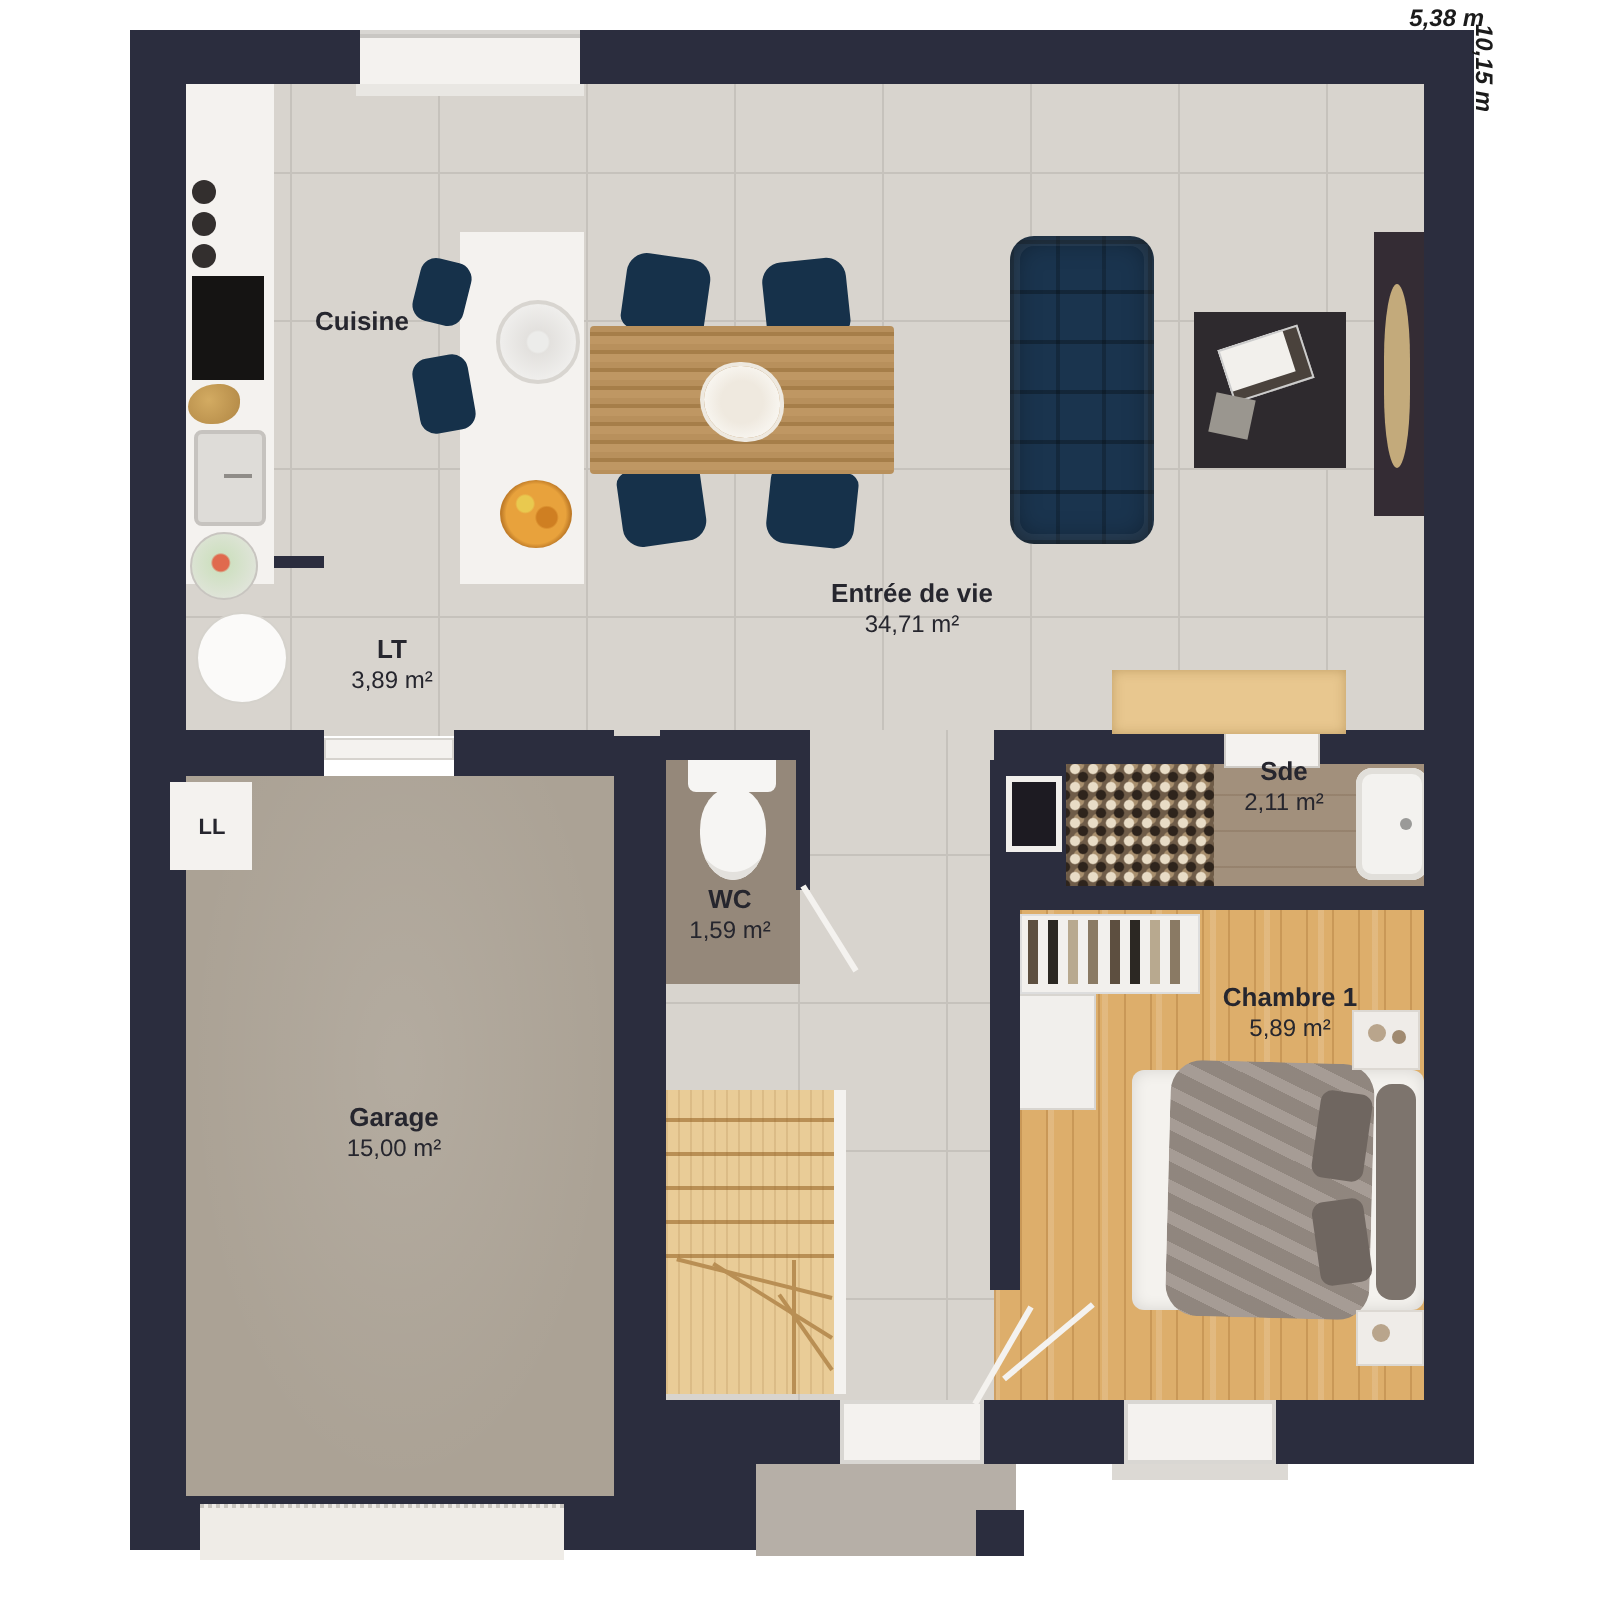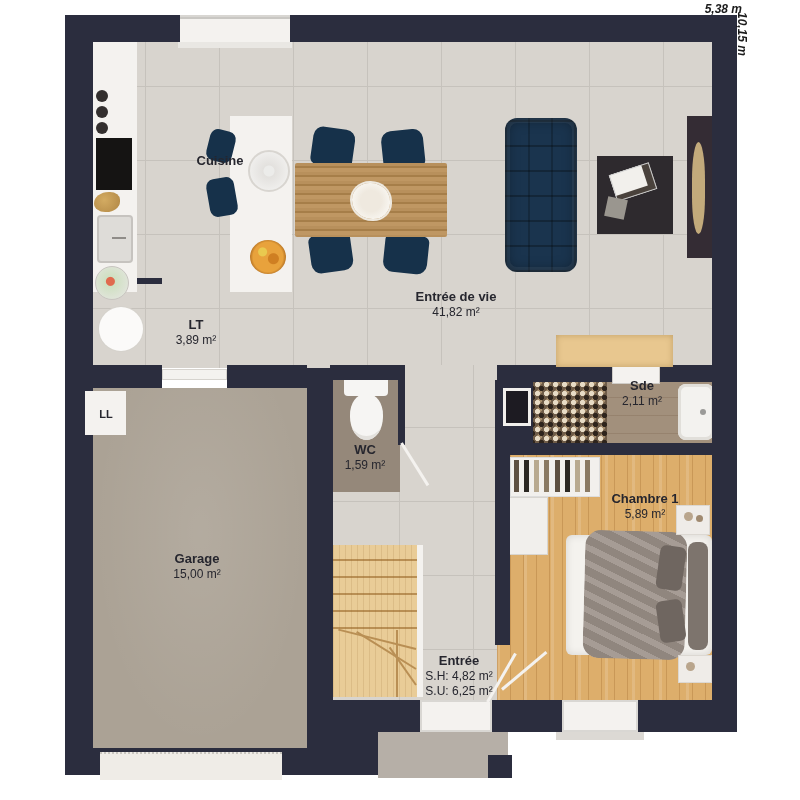--- a/index.html
+++ b/index.html
@@ -152,26 +152,26 @@
   <div class="stairwood z2" style="left:333px;top:545px;width:84px;height:152px;"></div>
   <div class="abs z2" style="left:333px;top:630px;width:84px;height:67px;background:var(--stair_wood,#e9cc97);background-image:repeating-linear-gradient(90deg,rgba(140,95,40,.15) 0 1px,transparent 1px 6px);"></div>
   <div class="abs z2" style="left:336px;top:648px;width:80px;height:2px;background:#b98f54;transform:rotate(14deg);transform-origin:right center;"></div>
   <div class="abs z2" style="left:346px;top:668px;width:70px;height:2px;background:#b98f54;transform:rotate(32deg);transform-origin:right center;"></div>
   <div class="abs z2" style="left:370px;top:684px;width:46px;height:2px;background:#b98f54;transform:rotate(55deg);transform-origin:right center;"></div>
   <div class="abs z2" style="left:396px;top:630px;width:2px;height:67px;background:#b98f54;"></div>
   <div class="line z2" style="left:417px;top:545px;width:6px;height:152px;"></div>
 
   <div class="wall z5" style="left:488px;top:755px;width:24px;height:23px;"></div>
 
-  <div class="label" style="left:181px;top:153px;margin-left:39px;">
+  <div class="label" style="left:181px;top:153px;">
     <div class="nm">Cuisine</div>
   </div>
   <div class="label" style="left:456px;top:289px;">
     <div class="nm">Entrée de vie</div>
-    <div class="ar">41,82 m²</div>
+    <div class="ar">34,71 m²</div>
   </div>
   <div class="label" style="left:196px;top:317px;text-align:center;">
     <div class="nm">LT</div>
     <div class="ar">3,89 m²</div>
   </div>
   <div class="label" style="left:365px;top:442px;">
     <div class="nm">WC</div>
     <div class="ar">1,59 m²</div>
   </div>
   <div class="label" style="left:642px;top:378px;">
@@ -179,22 +179,17 @@
     <div class="ar">2,11 m²</div>
   </div>
   <div class="label" style="left:645px;top:491px;">
     <div class="nm">Chambre 1</div>
     <div class="ar">5,89 m²</div>
   </div>
   <div class="label" style="left:197px;top:551px;">
     <div class="nm">Garage</div>
     <div class="ar">15,00 m²</div>
   </div>
-  <div class="label" style="left:459px;top:653px;">
-    <div class="nm">Entrée</div>
-    <div class="ar">S.H: 4,82 m²</div>
-    <div class="ar">S.U: 6,25 m²</div>
-  </div>
 
   <div class="dim" style="left:650px;top:2px;width:92px;text-align:right;">5,38 m</div>
   <div class="dim" style="left:749px;top:12px;width:54px;transform:rotate(90deg);transform-origin:0 0;">10,15 m</div>
 
 </div>
 
 </body></html>

